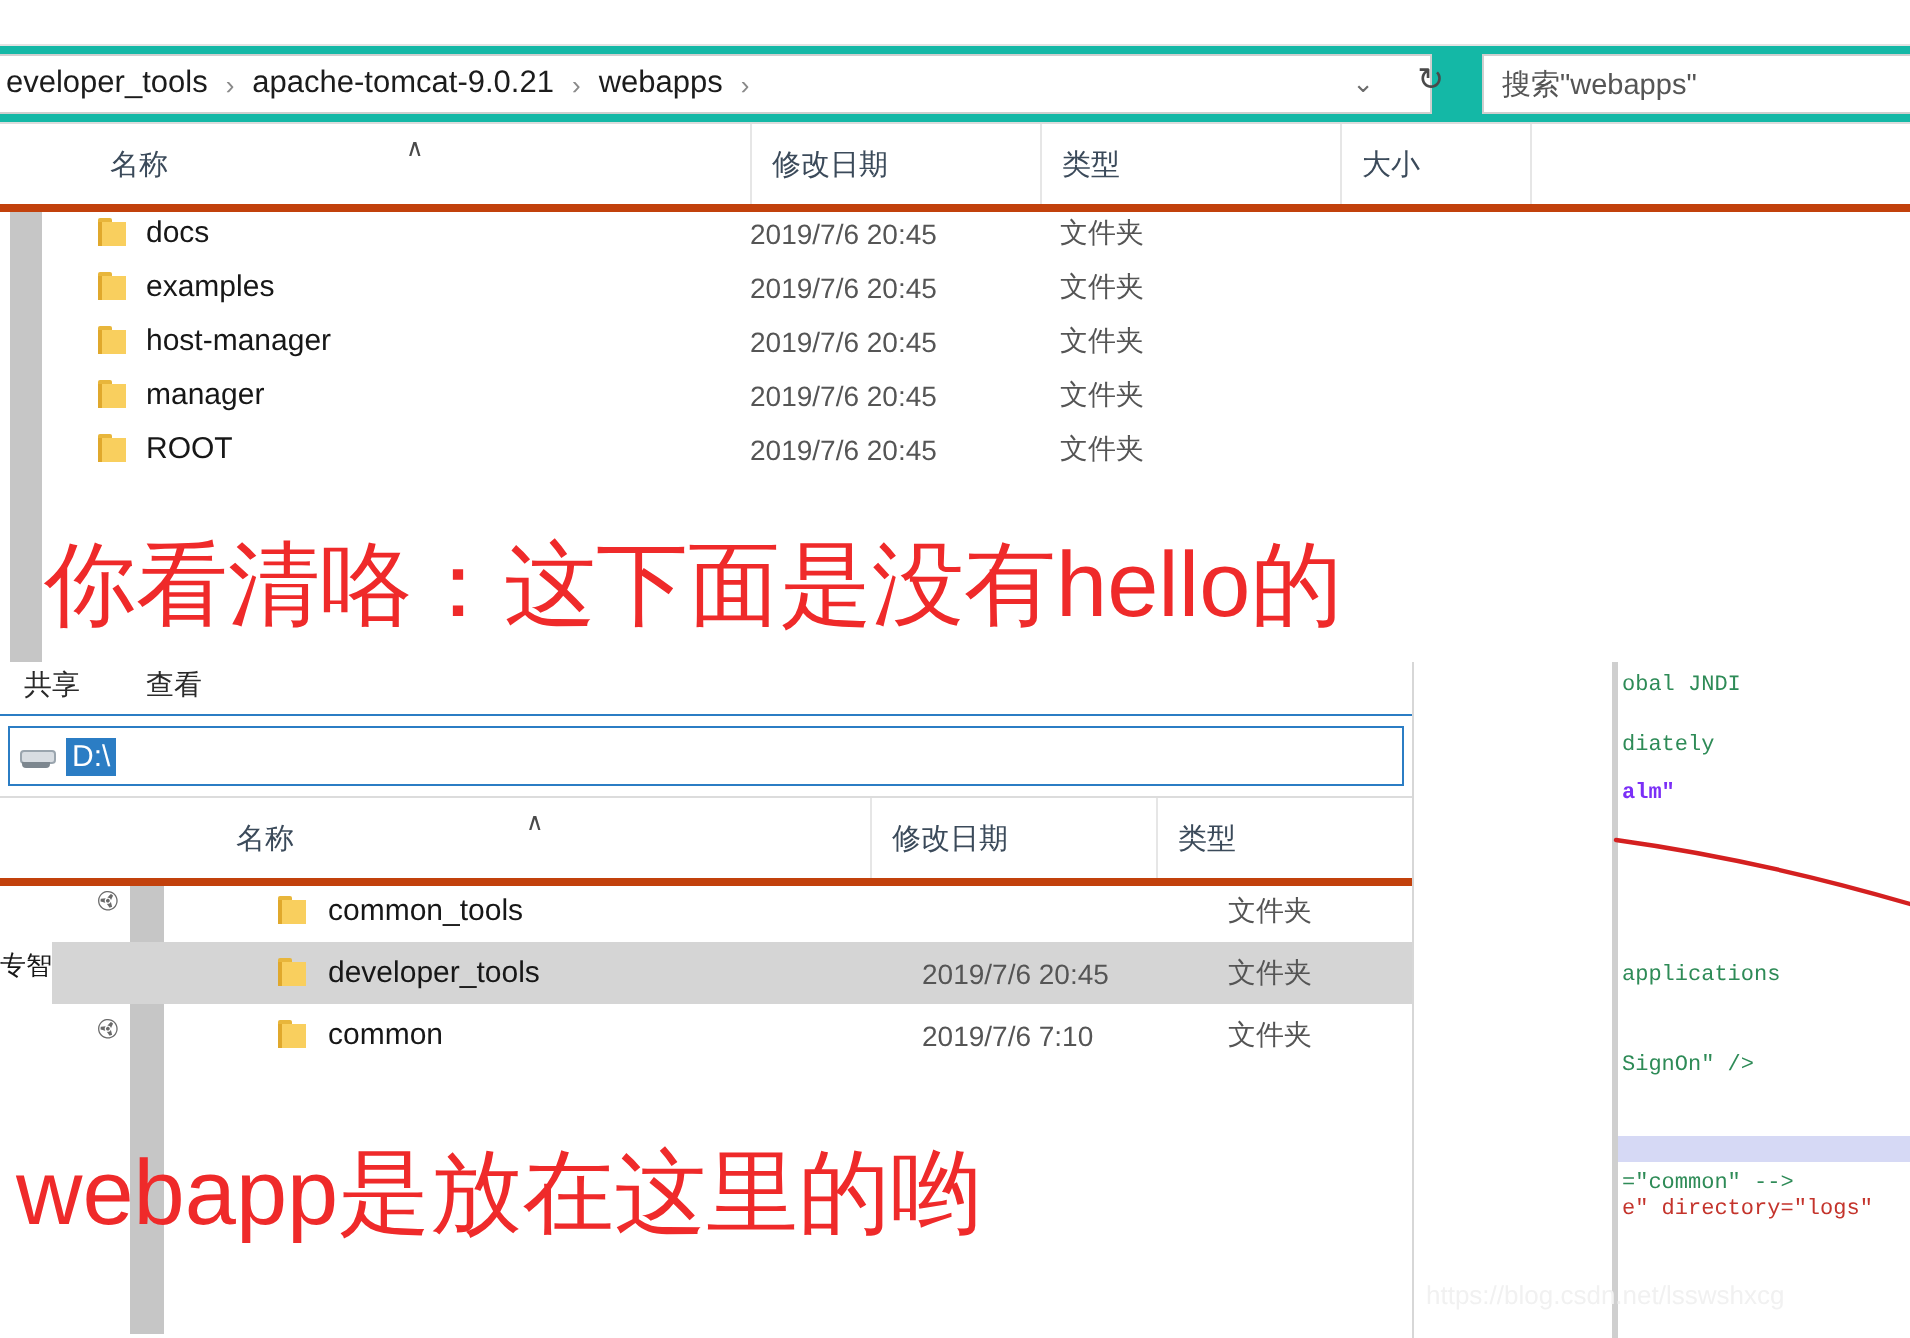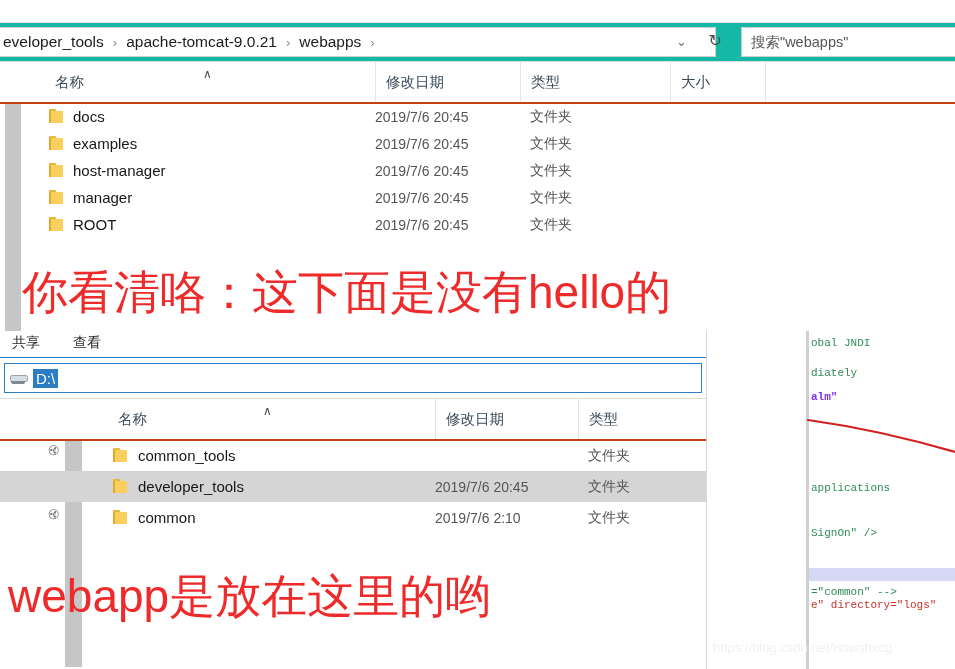--- a/index.html
+++ b/index.html
@@ -93,21 +93,21 @@
     color: #555;
     white-space: nowrap;
   }
 
   
   .colhdr {
     position: absolute;
     left: 0;
     width: 955px; height: 40px;
     background: #ffffff;
-    border-bottom: 2px solid #c2410c;
+    border-bottom: 4px solid #c2410c;
   }
   #win1-colhdr { top: 62px; }
   .ch-cell {
     position: absolute;
     top: 0;
     height: 40px;
     display: flex;
     align-items: center;
     font-size: 14.5px;
     color: #3b4a5a;
@@ -272,21 +272,21 @@
     left: 28px; top: 5px;
     height: 19px;
     padding: 0 3px;
     background: #2b7dc4;
     color: #ffffff;
     font-size: 15px;
     line-height: 19px;
     display: inline-block;
   }
   #win2-colhdr { top: 68px; width: 706px; }
-  #win2-list { top: 109px; width: 706px; }
+  #win2-list { top: 109px; width: 706px; margin-left: 26px; }
 
   #win2-navpane {
     position: absolute;
     left: 0; top: 68px;
     width: 100px; height: 270px;
     background: #ffffff;
   }
   .pin-ico {
     position: absolute;
     font-size: 13px;
@@ -514,21 +514,21 @@
       <span class="fname" style="left:138px;height:31px;">developer_tools</span>
       <span class="fdate" style="left:435px;height:31px;">2019/7/6 20:45</span>
       <span class="ftype" style="left:588px;height:31px;">文件夹</span>
     </div>
     <div class="frow" style="height:31px;">
       <span class="folder-ico" style="left:113px;top:8px;">
           <span class="tab"></span>
           <span class="body"></span>
         </span>
       <span class="fname" style="left:138px;height:31px;">common</span>
-      <span class="fdate" style="left:435px;height:31px;">2019/7/6 2:10</span>
+      <span class="fdate" style="left:435px;height:31px;">2019/7/6 7:10</span>
       <span class="ftype" style="left:588px;height:31px;">文件夹</span>
     </div>
   </div>
 </div>
 
 <div id="ann2">webapp是放在这里的哟</div>
 
 <div id="codepanel">
   <div id="codepanel-gutter"></div>
   <div class="hl-band" style="top:237px;"></div>

